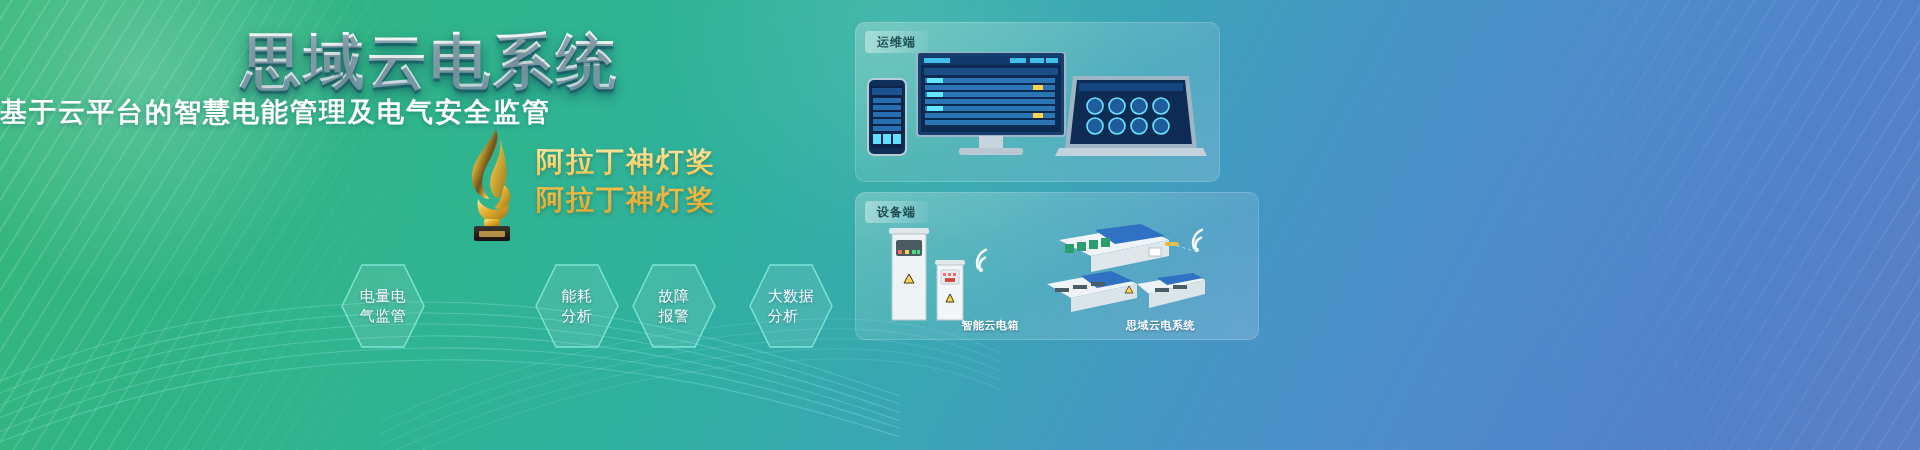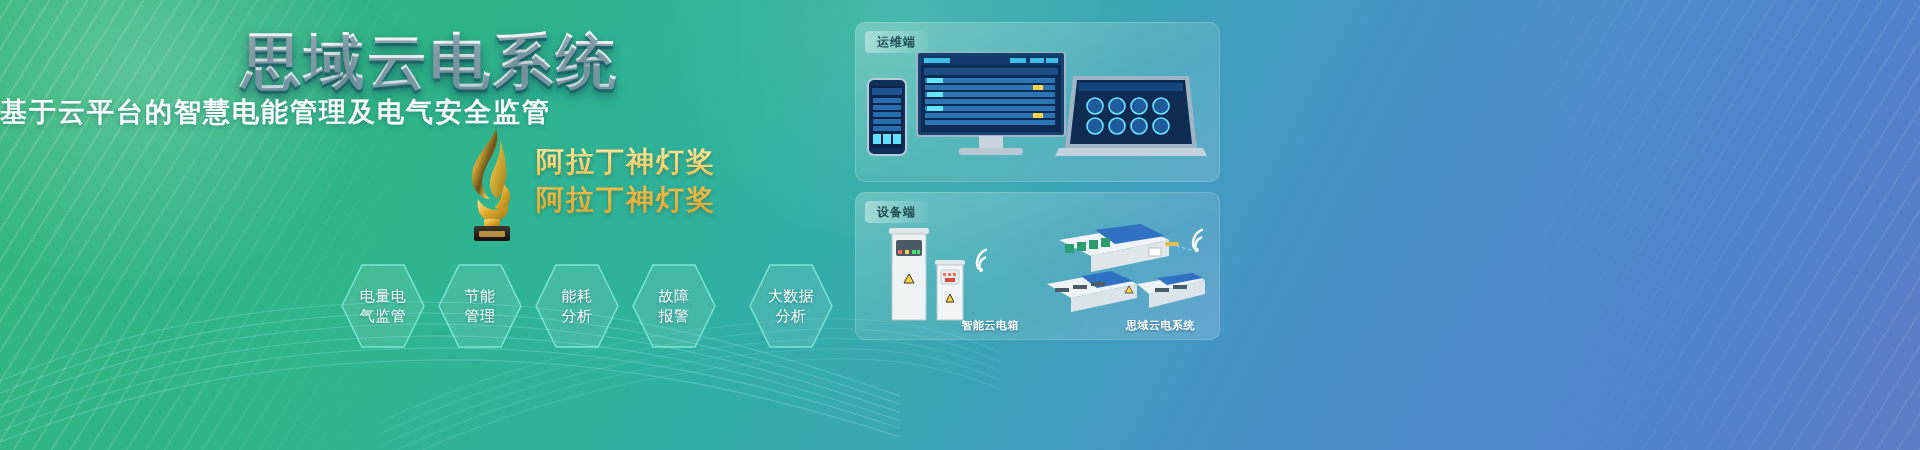--- a/index.html
+++ b/index.html
@@ -70,33 +70,33 @@
   }
 
   
   .hex-row{position:absolute;left:340px;top:262px;width:500px;height:90px;}
   .hex{
     position:absolute;top:0;width:86px;height:88px;
     display:flex;align-items:center;justify-content:center;
   }
   .hex svg{position:absolute;left:0;top:0;}
   .hex-label{
-    position:relative;z-index:2;text-align:center;color:#ffffff;
+    position:relative;z-index:2;text-align:left;color:#ffffff;
     font-size:15px;line-height:20px;letter-spacing:.5px;
     text-shadow:0 1px 3px rgba(20,60,90,.45);
   }
 
   
   .card{
     position:absolute;border-radius:10px;
     background:linear-gradient(160deg,rgba(255,255,255,.24) 0%,rgba(255,255,255,.10) 55%,rgba(255,255,255,.16) 100%);
     box-shadow:inset 0 0 0 1px rgba(255,255,255,.16);
   }
   #card-ops{left:855px;top:22px;width:365px;height:160px;}
-  #card-dev{left:855px;top:192px;width:365px;height:148px;}
+  #card-dev{left:855px;top:192px;width:404px;height:148px;}
   .card-badge{
     position:absolute;left:10px;top:9px;height:22px;padding:0 12px;
     display:flex;align-items:center;border-radius:4px;
     background:linear-gradient(90deg,rgba(255,255,255,.40),rgba(255,255,255,.06));
     color:#1d4a4f;font-size:12px;font-weight:bold;letter-spacing:1px;
   }
   .dev-caption{
     position:absolute;bottom:7px;text-align:right;width:150px;
     color:#ffffff;font-size:11px;font-weight:bold;letter-spacing:.5px;
     text-shadow:0 1px 2px rgba(10,50,70,.5);
@@ -182,29 +182,20 @@
     <div class="hex-row">
       <div class="hex" style="left:0px;">
         <svg width="86" height="88" viewBox="0 0 86 88">
           <polygon points="22,3 64,3 84,44 64,85 22,85 2,44" fill="rgba(255,255,255,0.10)" stroke="#7fe6d6" stroke-width="1.4"></polygon>
         </svg>
         <div class="hex-label">
           <div>电量电</div>
           <div>气监管</div>
         </div>
       </div>
-      <div class="hex" style="left:97px;">
-        <svg width="86" height="88" viewBox="0 0 86 88">
-          <polygon points="22,3 64,3 84,44 64,85 22,85 2,44" fill="rgba(255,255,255,0.10)" stroke="#7fe6d6" stroke-width="1.4"></polygon>
-        </svg>
-        <div class="hex-label">
-          <div>节能</div>
-          <div>管理</div>
-        </div>
-      </div>
       <div class="hex" style="left:194px;">
         <svg width="86" height="88" viewBox="0 0 86 88">
           <polygon points="22,3 64,3 84,44 64,85 22,85 2,44" fill="rgba(255,255,255,0.10)" stroke="#7fe6d6" stroke-width="1.4"></polygon>
         </svg>
         <div class="hex-label">
           <div>能耗</div>
           <div>分析</div>
         </div>
       </div>
       <div class="hex" style="left:291px;">

